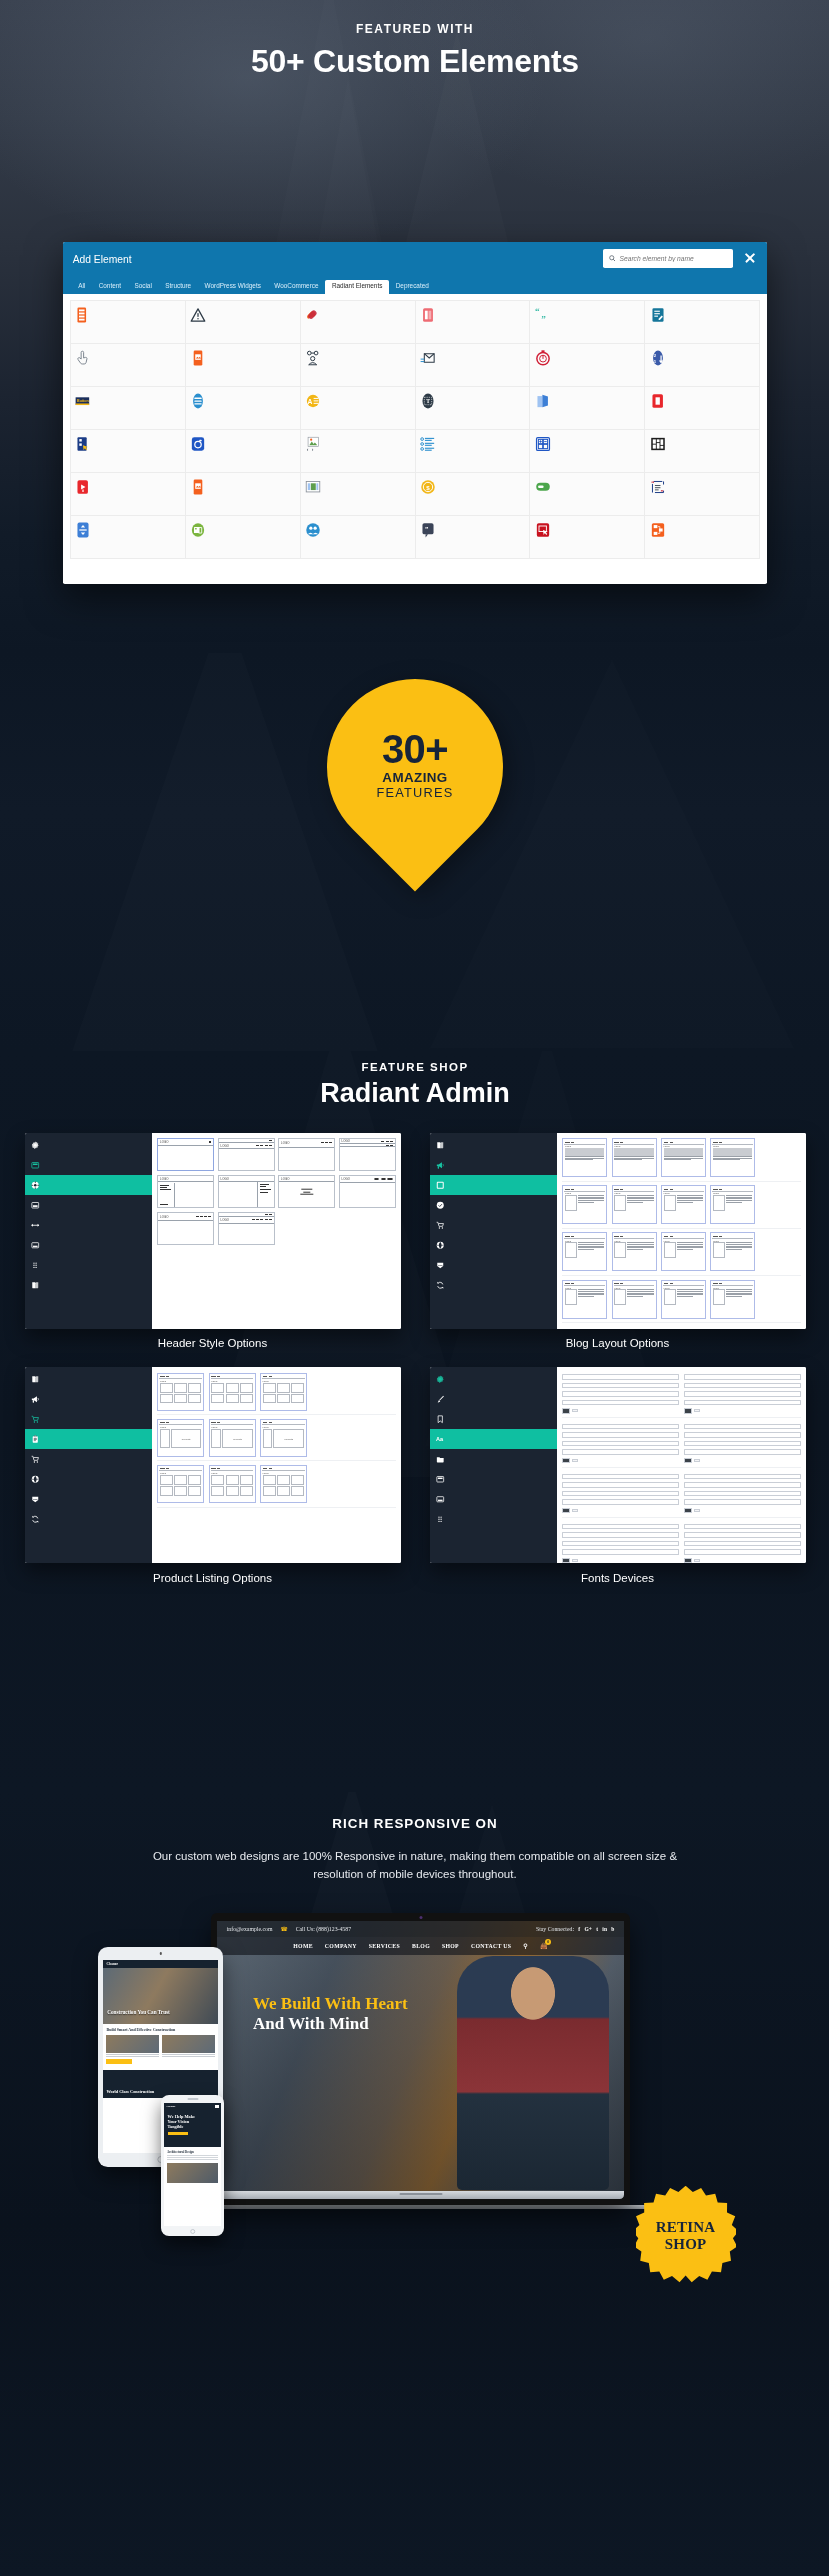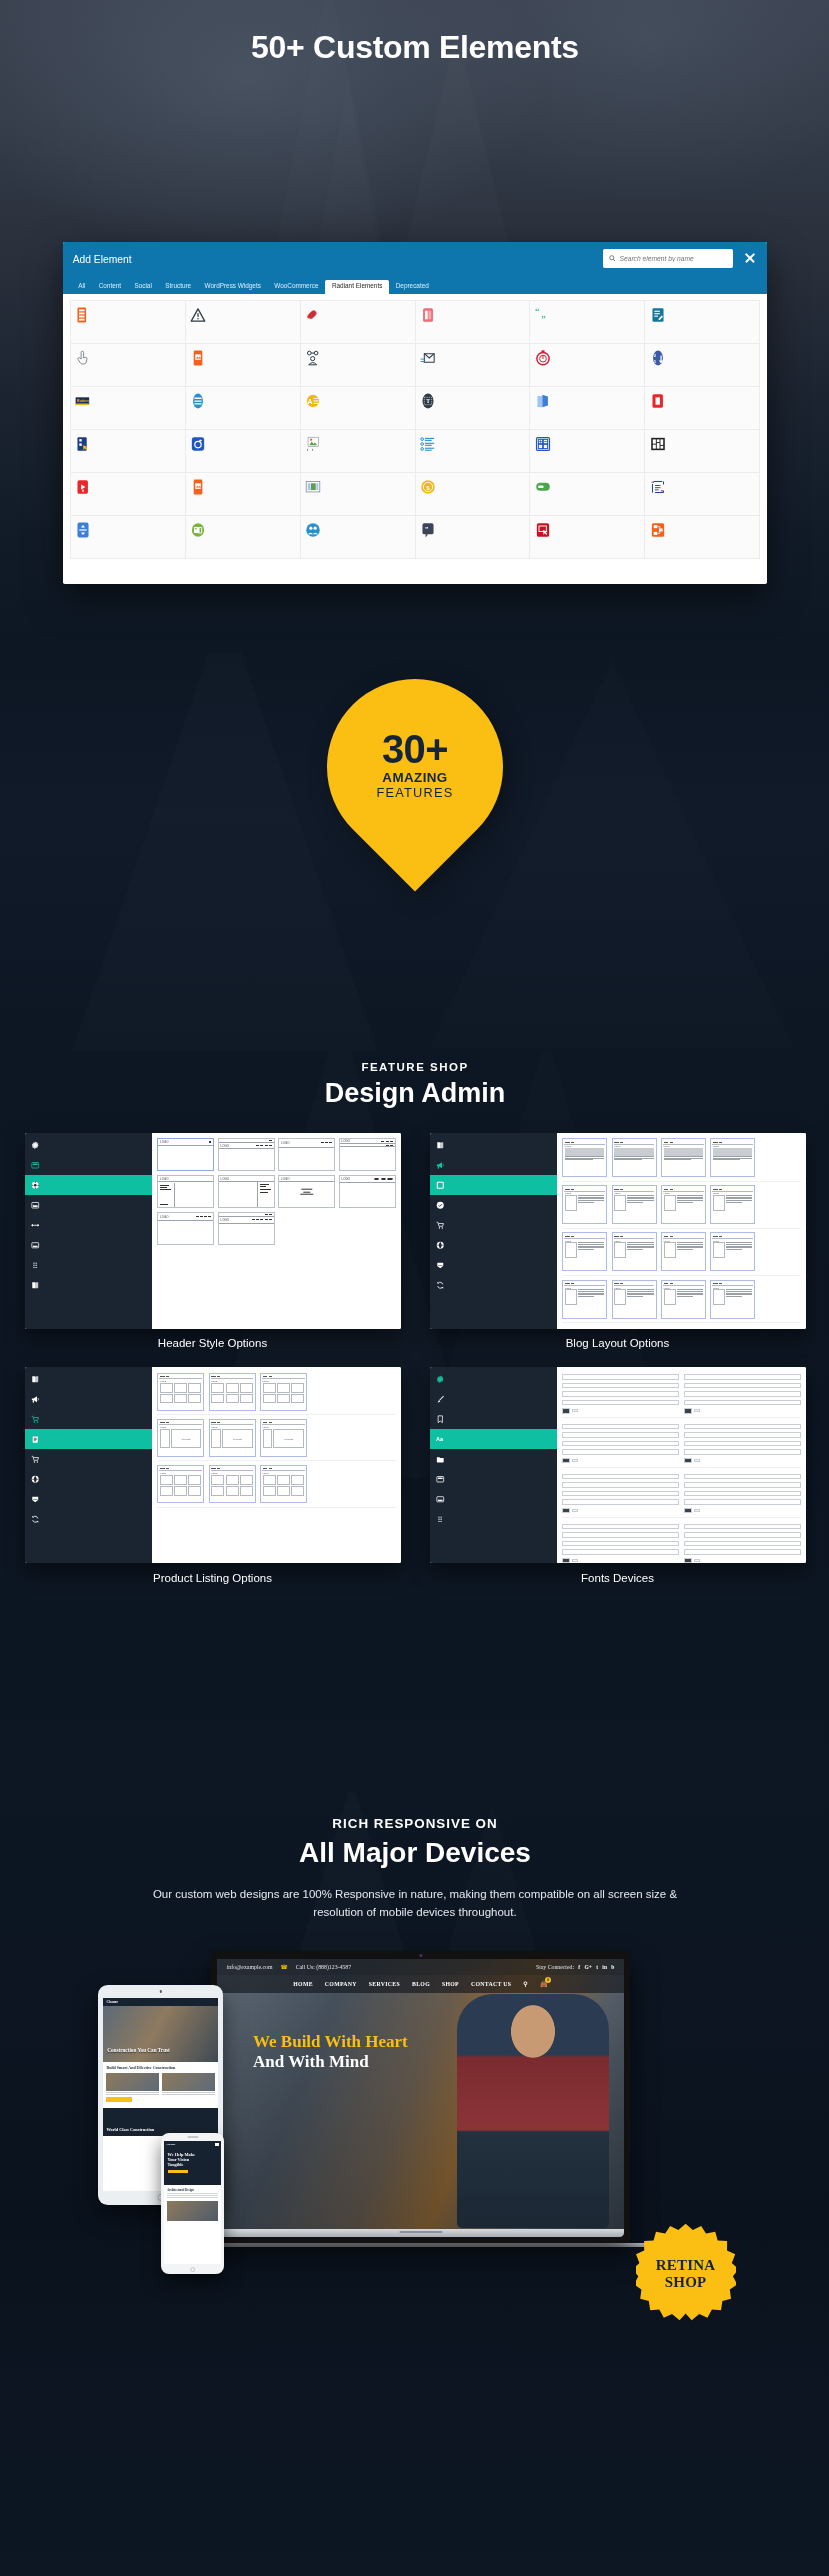--- a/index.html
+++ b/index.html
@@ -362,20 +362,21 @@
 <body>
 
 <section class="sec-hero">
   <div class="watermark">
     <div class="wm-a"></div>
       <div class="wm-b"></div>
       <div class="wm-c"></div>
   </div>
 
   <div class="hero-inner">
+    <div class="eyebrow">FEATURED WITH</div>
     <div class="hero-h1">50+ Custom Elements</div>
   </div>
 
   <div class="ae-modal">
     <div class="ae-head">
       <div class="ae-title">Add Element</div>
       <div class="ae-search">
         <svg width="6.7" height="6.7" viewBox="0 0 16 16">
           <circle cx="6.6" cy="6.6" r="5" fill="none" stroke="#3e4a55" stroke-width="1.6"></circle>
           <line x1="10.3" y1="10.3" x2="15" y2="15" stroke="#3e4a55" stroke-width="1.8"></line>
@@ -841,21 +842,21 @@
       </div>
     </div>
   </div>
 </section>
 
 <section class="sec-admin">
   <div class="ad-bg-a"></div>
     <div class="ad-bg-b"></div>
   <div class="ad-head">
     <div class="ad-eyebrow">FEATURE SHOP</div>
-    <div class="ad-h2">Design Admin</div>
+    <div class="ad-h2">Radiant Admin</div>
   </div>
   <div class="shots">
       <div>
         <div class="shot">
           <div class="sb">
             <div class="sb-item">
               <span class="sb-ico" style="color:#fff">
                 <svg width="8.5" height="8.5" viewBox="0 0 20 20" fill="none">
                   <circle cx="10" cy="10" r="3.2" fill="currentColor"></circle>
                   <path d="M10 1 l1.6 2.3 2.7-.7 .5 2.8 2.7 .9-1.3 2.5 1.8 2.2-2.4 1.5 .3 2.8-2.8-.2-1.4 2.5L10 16.4 7.9 18.6 6.5 16.1 3.7 16.3 4 13.5 1.6 12 3.4 9.8 2.1 7.3 4.8 6.4 5.3 3.6 8 4.3z" fill="currentColor" opacity=".85"></path>
@@ -1912,21 +1913,20 @@
         <div class="shot-cap">Fonts Devices</div>
       </div>
     </div>
 </section>
 
 <section class="sec-resp">
   <div class="rs-bg-a"></div>
     <div class="rs-bg-b"></div>
   <div class="rs-head">
     <div class="rs-eyebrow">RICH RESPONSIVE ON</div>
-    <div class="rs-h2">All Major Devices</div>
     <div class="rs-p">Our custom web designs are 100% Responsive in nature, making them compatible on all screen size &amp; resolution of mobile devices throughout.</div>
   </div>
 
   <div class="devices">
 
     <div class="laptop">
       <div class="lap-screen" style="position:relative;">
         <div class="lap-cam"></div>
         <div class="lap-view">
           <div class="topbar">

